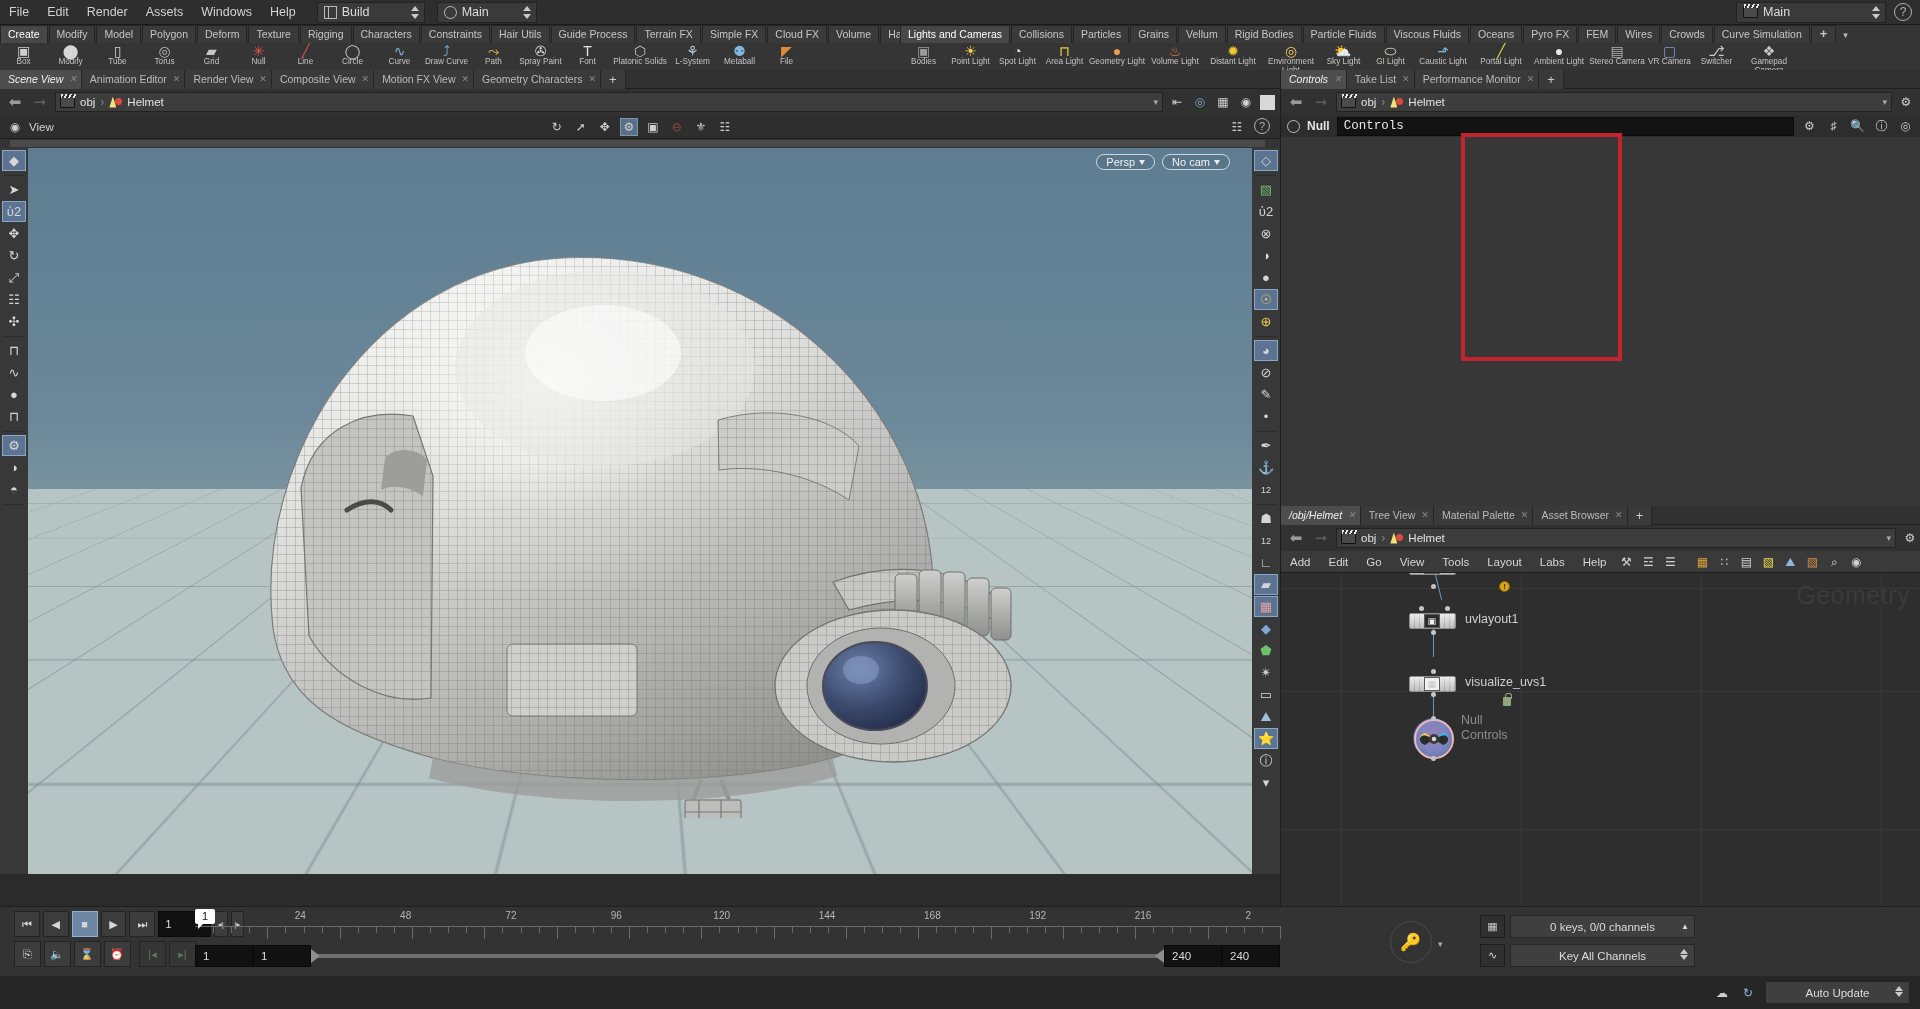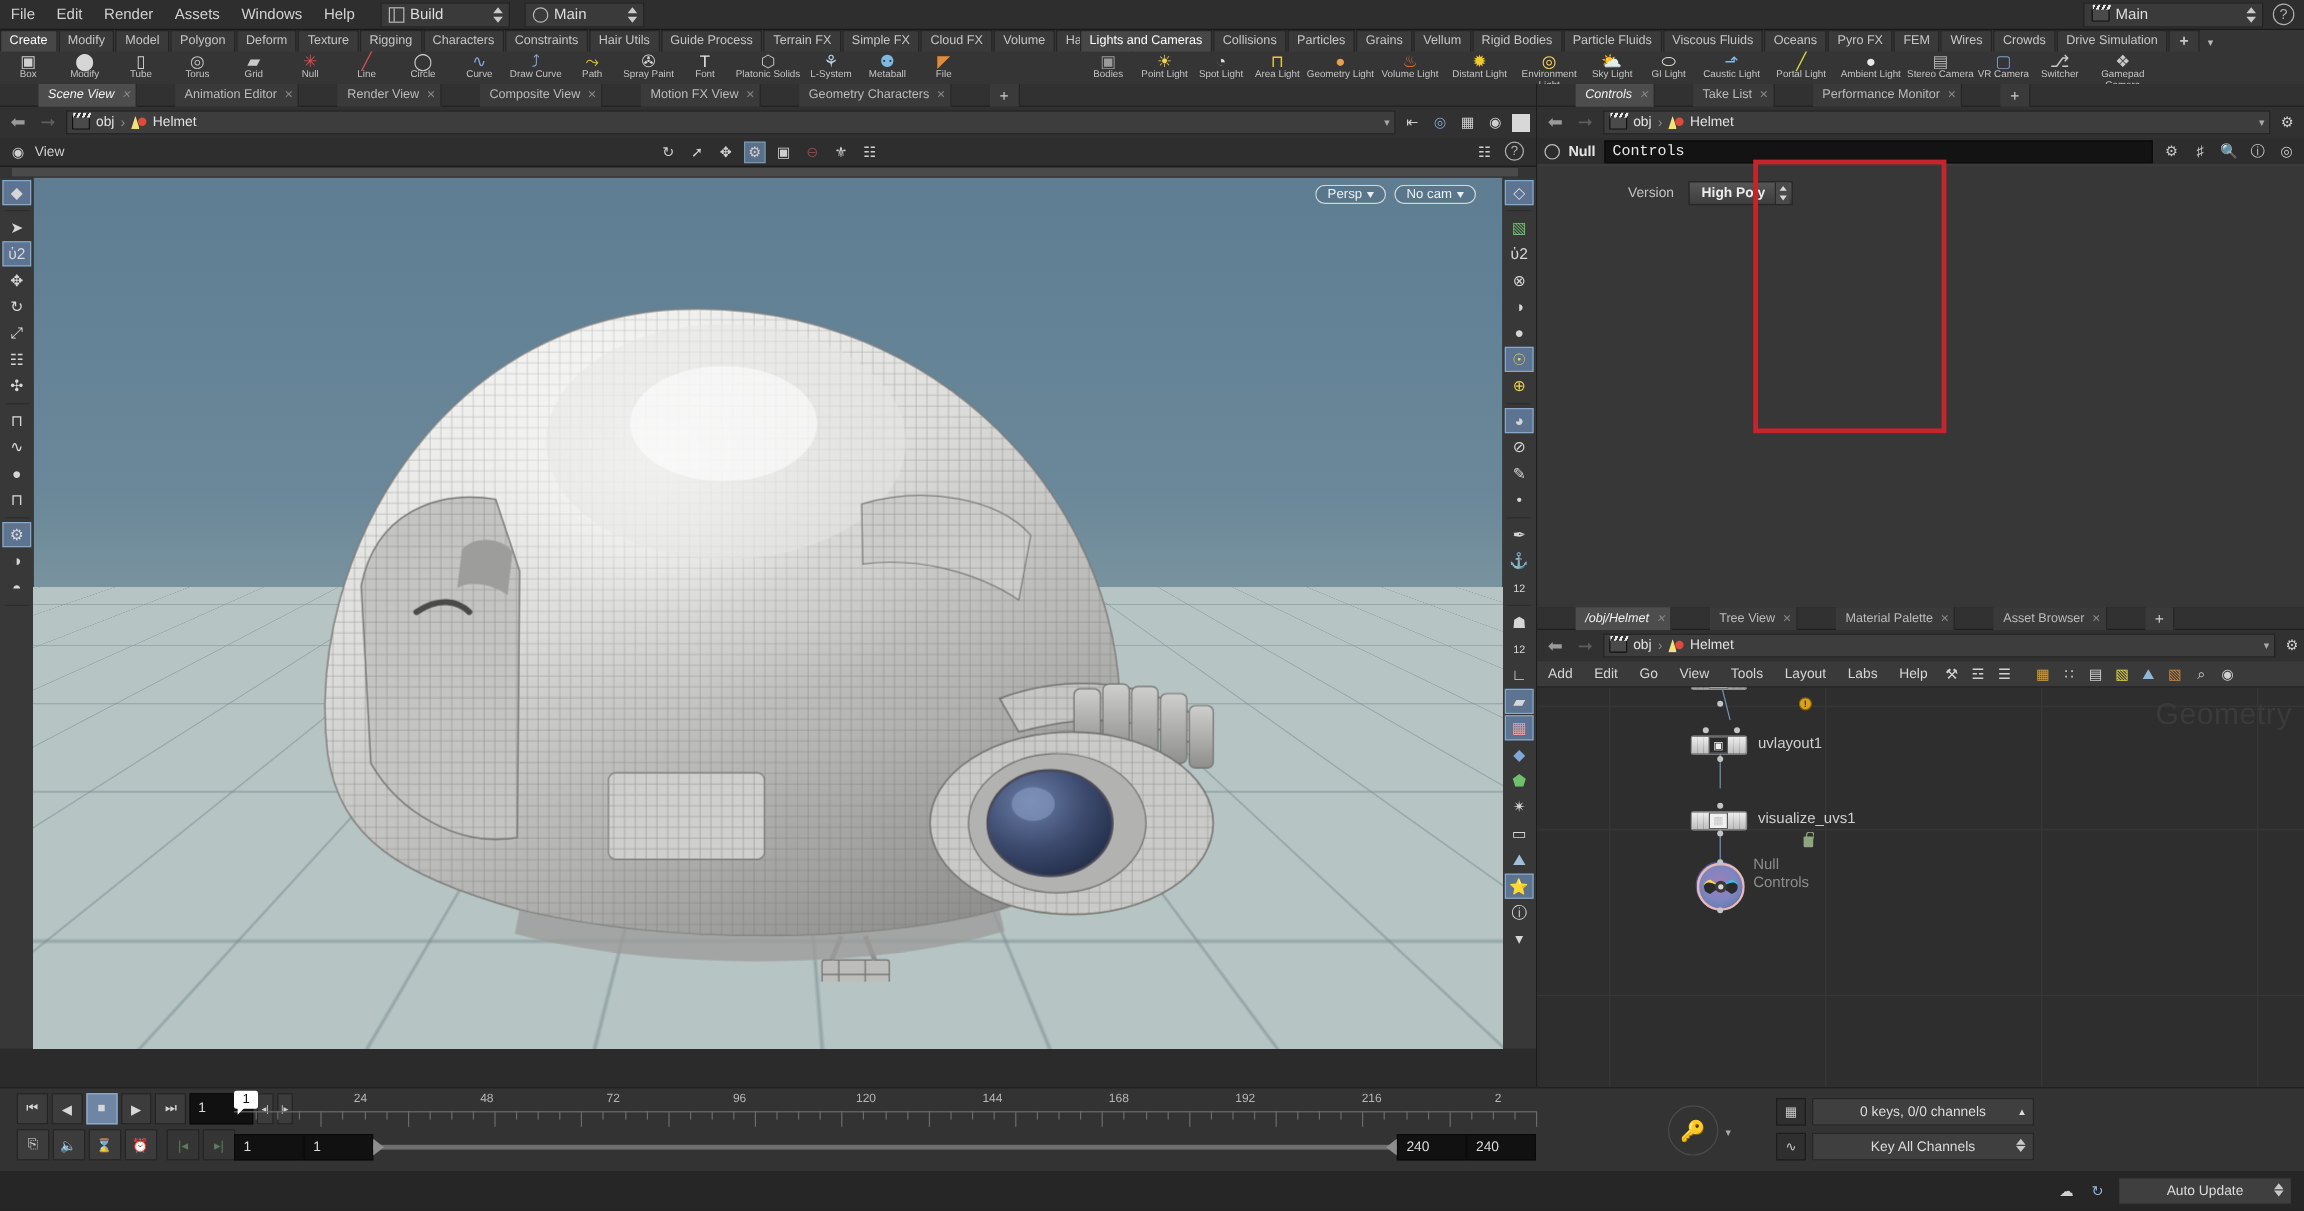--- a/index.html
+++ b/index.html
@@ -68,21 +68,21 @@
   .sh .lbl { font-size:8.2px; color:#c4c4c4; text-align:center; line-height:8.6px; margin-top:-1px; }
   .sh.wide { width:58px; }
 
   
   .panetabs {
     height:19px; background:#313131; display:flex; align-items:center;
     border-bottom:1px solid #1e1e1e;
   }
   .ptab {
     display:flex; align-items:center; font-size:10.5px; height:19px; padding:0 4px 0 8px;
-    background:#3a3a3a; border-right:1px solid #252525; color:#bbb; cursor:default; gap:6px;margin-left:32px;
+    background:#3a3a3a; border-right:1px solid #252525; color:#bbb; cursor:default; gap:6px;
   }
   .ptab.active { background:#4d4d4d; color:#f0f0f0; font-style:italic;}
   .ptab .x { font-size:9px; color:#888; }
   .ptab.plusb { padding:0 8px; font-size:13px; color:#ccc; }
 
   
   .pathbar { height:26px; background:#313131; display:flex; align-items:center; padding:0 5px; gap:5px;}
   .arrow-btn { width:20px;height:18px; display:flex;align-items:center;justify-content:center;font-size:15px;color:#9a9a9a;}
   .pathfield {
     flex:1; height:20px; background:#3d3d3d; border:1px solid #222; display:flex; align-items:center;
@@ -403,21 +403,21 @@
         <div class="shelf-tab">Grains</div>
         <div class="shelf-tab">Vellum</div>
         <div class="shelf-tab">Rigid Bodies</div>
         <div class="shelf-tab">Particle Fluids</div>
         <div class="shelf-tab">Viscous Fluids</div>
         <div class="shelf-tab">Oceans</div>
         <div class="shelf-tab">Pyro FX</div>
         <div class="shelf-tab">FEM</div>
         <div class="shelf-tab">Wires</div>
         <div class="shelf-tab">Crowds</div>
-        <div class="shelf-tab">Drive Simulation</div>
+        <div class="shelf-tab">Curve Simulation</div>
         <div class="shelf-tab plus">+</div>
         <div class="shelf-caret">▾</div>
       </div>
     <div class="shelf-icons right" id="shelfToolsRight">
         <div class="sh">
           <div class="ico" style="color: rgb(154, 154, 154);">▣</div>
           <div class="lbl">Bodies</div>
         </div>
         <div class="sh">
           <div class="ico" style="color: rgb(242, 210, 74);">☀</div>
@@ -758,27 +758,20 @@
       <span class="ph-ico">⚙</span>
       <span class="ph-ico">♯</span>
       <span class="ph-ico">🔍</span>
       <span class="ph-ico">ⓘ</span>
       <span class="ph-ico">◎</span>
     </div>
 
     <div class="param-body">
 
 
-      <div class="prow sepline" style="height:46px;">
-        <div class="plabel">Version</div>
-        <div class="pmenu bold" style="min-width:66px">
-          <span>High Poly</span>
-          <span class="spin2"></span>
-        </div>
-      </div>
 
     </div>
 
     <div class="red-box" style="left:-171px;top:63px;position:absolute;width:161px;height:228px;left:auto;right:298px;"></div>
   </div>
 
   <div id="net-pane">
     <div class="panetabs" id="netTabs">
         <div class="ptab active">
           <span>/obj/Helmet</span>

